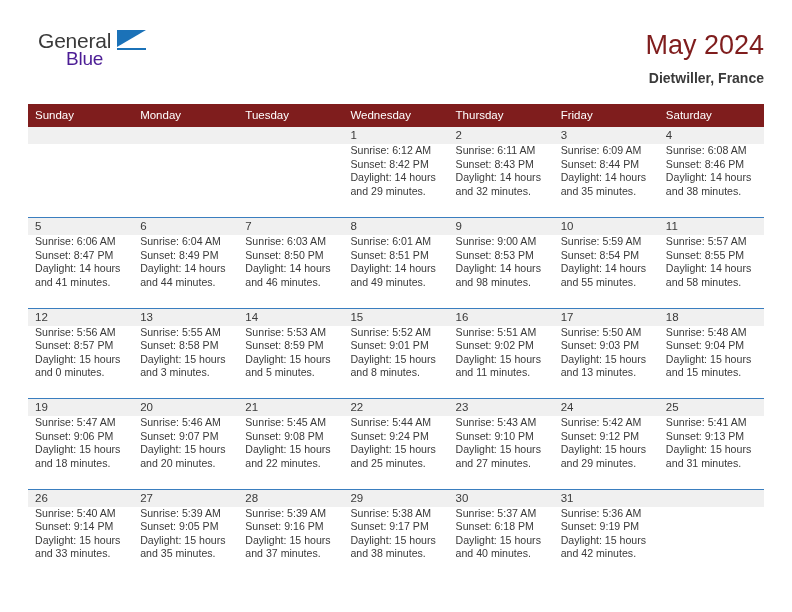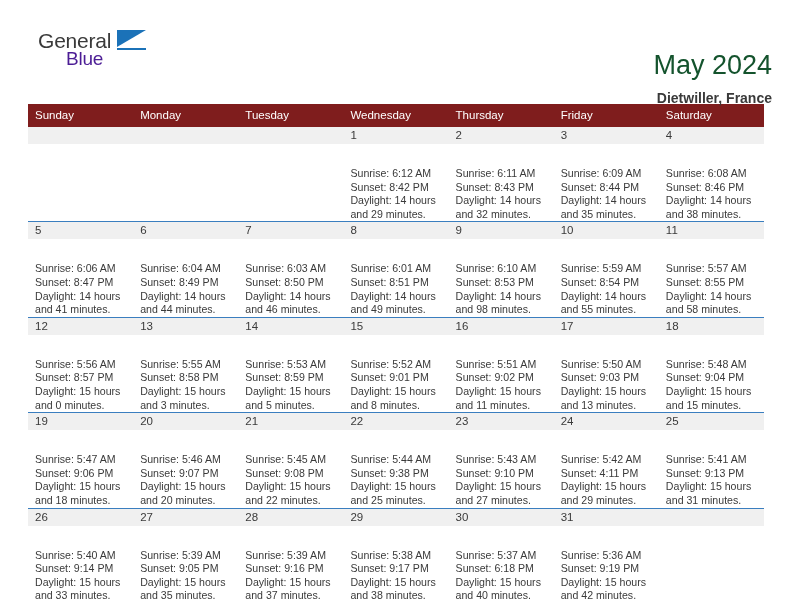--- a/index.html
+++ b/index.html
@@ -15,21 +15,21 @@
     width: 792px;
     height: 612px;
     padding: 0;
   }
 
   
   .top-bar {
     display: flex;
     align-items: flex-start;
     justify-content: space-between;
-    padding: 28px 20px 0 36px;
+    padding: 28px 28px 0 36px;
     height: 104px;
   }
   .logo {
     position: relative;
     width: 120px;
     height: 46px;
     margin-left: 2px;
   }
   .logo-general {
     position: absolute;
@@ -67,23 +67,22 @@
     background: #1b72b8;
   }
 
   .title-block {
     text-align: right;
     padding-top: 2px;
   }
   .cal-title {
     font-size: 27px;
     font-weight: normal;
-    color: #14532d;
+    color: #7f1d1d;
     line-height: 1.15;
-    margin-top: 20px;
   }
   .cal-subtitle {
     font-size: 14px;
     color: #3a3a3a;
     margin-top: 9px;
     font-weight: bold;
   }
 
   
   .calendar {
@@ -117,21 +116,21 @@
 
   .daynum-band {
     background: #f0f0f0;
     height: 17px;
     padding: 1px 0 0 7px;
     font-size: 11.5px;
     color: #3a3a3a;
     line-height: 15px;
   }
   .cell-body {
-    padding: 23px 6px 0 7px;
+    padding: 0 6px 0 7px;
     font-size: 10.6px;
     line-height: 13.6px;
     color: #3a3a3a;
   }
   .cell-body div { white-space: nowrap; }
   .cell-empty .daynum-band { background: #f0f0f0; }
 </style>
 </head>
 <body>
 
@@ -265,21 +264,21 @@
               <div class="cell-body">
                 <div>Sunrise: 6:01 AM</div>
                 <div>Sunset: 8:51 PM</div>
                 <div>Daylight: 14 hours</div>
                 <div>and 49 minutes.</div>
               </div>
             </td>
             <td>
               <div class="daynum-band">9</div>
               <div class="cell-body">
-                <div>Sunrise: 6:10 AM</div>
+                <div>Sunrise: 9:00 AM</div>
                 <div>Sunset: 8:53 PM</div>
                 <div>Daylight: 14 hours</div>
                 <div>and 98 minutes.</div>
               </div>
             </td>
             <td>
               <div class="daynum-band">10</div>
               <div class="cell-body">
                 <div>Sunrise: 5:59 AM</div>
                 <div>Sunset: 8:54 PM</div>
@@ -387,39 +386,39 @@
                 <div>Sunrise: 5:45 AM</div>
                 <div>Sunset: 9:08 PM</div>
                 <div>Daylight: 15 hours</div>
                 <div>and 22 minutes.</div>
               </div>
             </td>
             <td>
               <div class="daynum-band">22</div>
               <div class="cell-body">
                 <div>Sunrise: 5:44 AM</div>
-                <div>Sunset: 9:38 PM</div>
+                <div>Sunset: 9:24 PM</div>
                 <div>Daylight: 15 hours</div>
                 <div>and 25 minutes.</div>
               </div>
             </td>
             <td>
               <div class="daynum-band">23</div>
               <div class="cell-body">
                 <div>Sunrise: 5:43 AM</div>
                 <div>Sunset: 9:10 PM</div>
                 <div>Daylight: 15 hours</div>
                 <div>and 27 minutes.</div>
               </div>
             </td>
             <td>
               <div class="daynum-band">24</div>
               <div class="cell-body">
                 <div>Sunrise: 5:42 AM</div>
-                <div>Sunset: 4:11 PM</div>
+                <div>Sunset: 9:12 PM</div>
                 <div>Daylight: 15 hours</div>
                 <div>and 29 minutes.</div>
               </div>
             </td>
             <td>
               <div class="daynum-band">25</div>
               <div class="cell-body">
                 <div>Sunrise: 5:41 AM</div>
                 <div>Sunset: 9:13 PM</div>
                 <div>Daylight: 15 hours</div>

